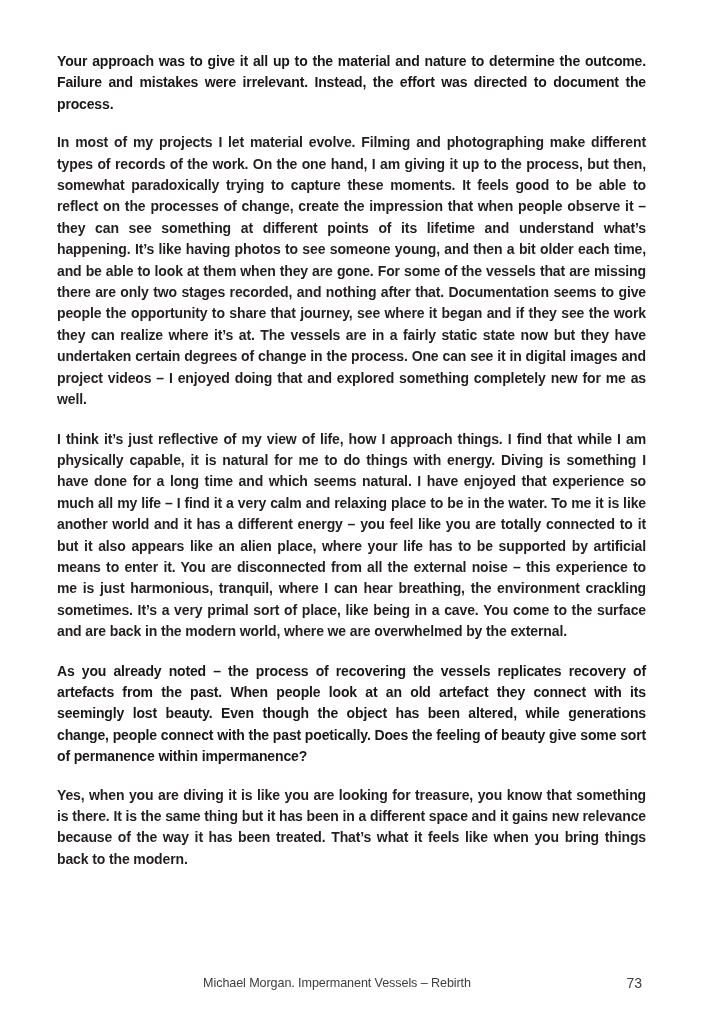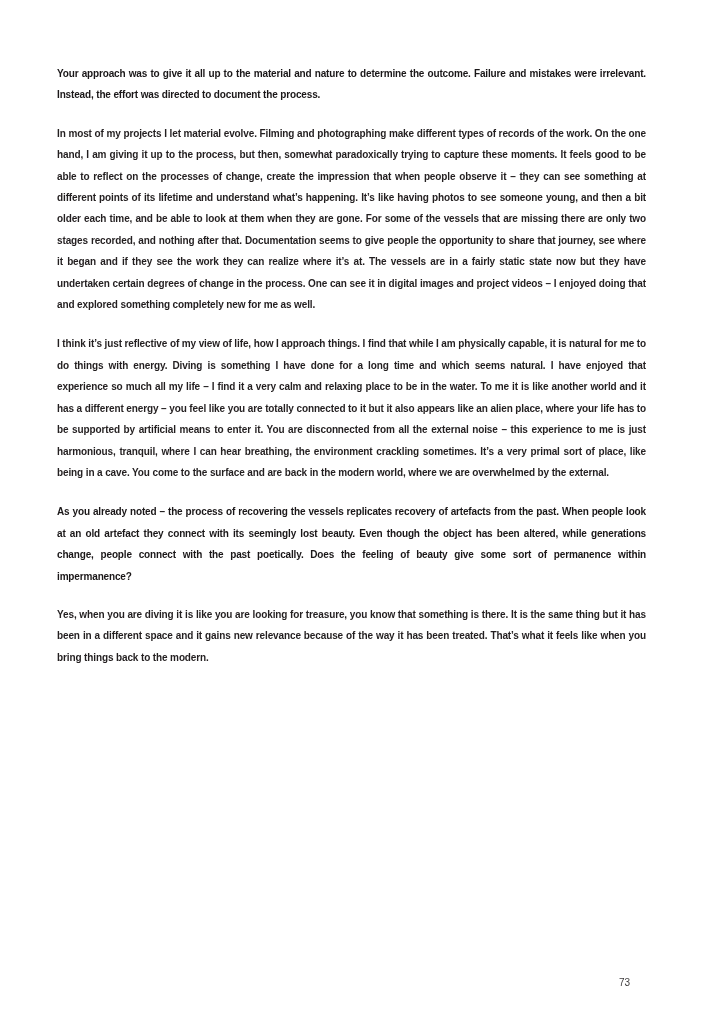--- a/index.html
+++ b/index.html
@@ -16,22 +16,22 @@
     overflow: hidden;
     font-family: "Liberation Sans", "DejaVu Sans", sans-serif;
   }
   .content {
     position: absolute;
     left: 57px;
     top: 47px;
     width: 589px;
   }
   p {
-    margin: 16px 0 16px 0;
-    font-size: 10px;
+    margin: 4px 0 16px 0;
+    font-size: 14px;
     line-height: 21.4px;
     color: #231f20;
     text-align: justify;
     text-justify: inter-word;
     -webkit-hyphens: none;
     hyphens: none;
     letter-spacing: -0.12px;
   }
   p.question {
     font-weight: bold;
@@ -59,23 +59,23 @@
     top: 0;
     width: 560px;
     text-align: center;
     font-size: 12.6px;
     line-height: 16px;
     color: #3f3d3e;
     letter-spacing: -0.1px;
   }
   .footer-page {
     position: absolute;
-    right: 16px;
+    right: 4px;
     top: 0;
-    font-size: 10px;
+    font-size: 14px;
     line-height: 16px;
     color: #3f3d3e;
     text-align: right;
   }
 </style>
 </head>
 <body>
 
 <div class="page">
 
@@ -88,16 +88,17 @@
 
     <p class="answer">I think it’s just reflective of my view of life, how I approach things. I find that while I am physically capable, it is natural for me to do things with energy. Diving is something I have done for a long time and which seems natural.  I have enjoyed that experience so much all my life – I find it a very calm and relaxing place to be in the water. To me it is like another world and it has a different energy – you feel like you are totally connected to it but it also appears like an alien place, where your life has to be supported by artificial means to enter it.  You are disconnected from all the external noise – this experience to me is just harmonious, tranquil, where I can hear breathing, the environment crackling sometimes. It’s a very primal sort of place, like being in a cave. You come to the surface and are back in the modern world, where we are overwhelmed by the external.</p>
 
     <p class="question">As you already noted – the process of recovering the vessels replicates recovery of artefacts from the past. When people look at an old artefact they connect with its seemingly lost beauty. Even though the object has been altered, while generations change, people connect with the past poetically. Does the feeling of beauty give some sort of permanence within impermanence?</p>
 
     <p class="answer last">Yes, when you are diving it is like you are looking for treasure, you know that something is there. It is the same thing but it has been in a different space and it gains new relevance because of the way it has been treated. That’s what it feels like when you bring things back to the modern.</p>
 
   </div>
 
   <div class="footer">
+    <div class="footer-title">Michael Morgan. Impermanent Vessels – Rebirth</div>
     <div class="footer-page">73</div>
   </div>
 
 </div>
 
 </body></html>

